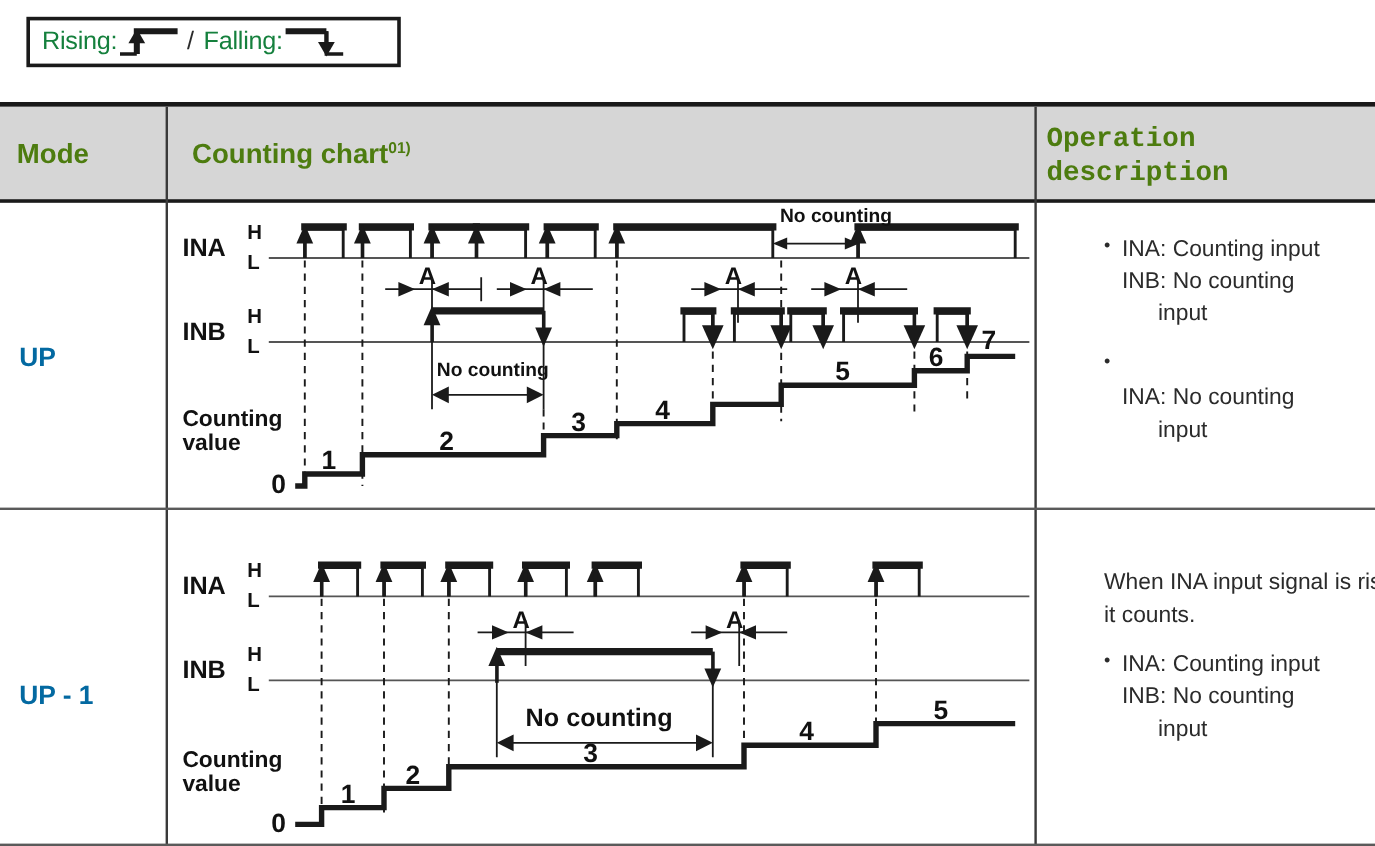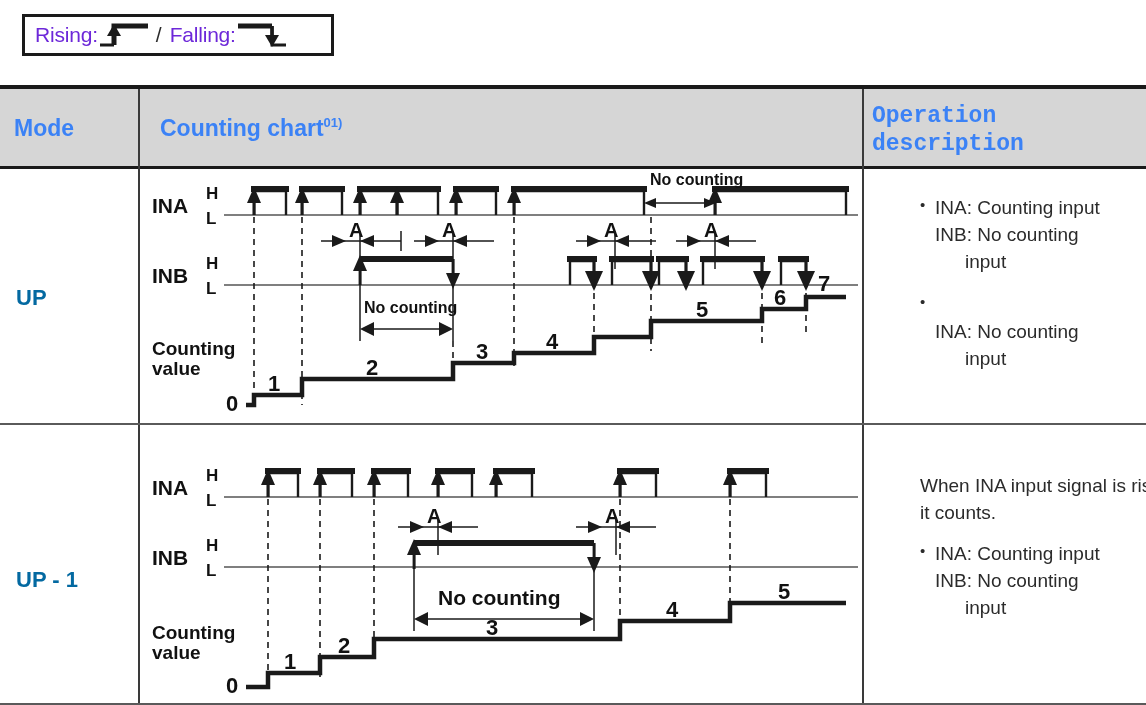--- a/index.html
+++ b/index.html
@@ -1,33 +1,33 @@
 <!DOCTYPE html>
 <html><head>
 <meta charset="utf-8">
 <style>
   html,body{margin:0;padding:0;background:#fff;}
   body{width:1146px;height:705px;font-family:"Liberation Sans",sans-serif;color:#1a1a1a;position:relative;overflow:hidden;}
 
   
   .legend-box{position:absolute;left:22px;top:14px;width:312px;height:42px;border:3px solid #1a1a1a;background:#fff;box-sizing:border-box;}
   .legend-inner{position:absolute;inset:0;display:flex;align-items:center;padding-left:10px;}
-  .legend-label{font-size:21px;font-weight:400;letter-spacing:-.2px;color:#6d28d9;}
+  .legend-label{font-size:21px;font-weight:400;letter-spacing:-.2px;color:#15803d;}
   .legend-sep{font-size:21px;margin:0 8px 0 6px;color:#2b2b2b;}
   .legend-glyph{width:52px;height:30px;position:relative;display:inline-block;}
 
   
   .table{position:absolute;left:0;top:85px;width:1146px;height:620px;}
   .t-top-rule{position:absolute;left:0;top:0;width:1146px;height:4px;background:#1a1a1a;}
   .t-head{position:absolute;left:0;top:4px;width:1146px;height:77px;background:#d6d6d6;}
   .t-head-rule{position:absolute;left:0;top:81px;width:1146px;height:3px;background:#1a1a1a;}
   .row-rule{position:absolute;left:0;width:1146px;height:2px;background:#5a5a5a;}
   .vline{position:absolute;width:2px;background:#3a3a3a;}
 
-  .hcell{position:absolute;font-weight:700;font-size:23px;color:#3b82f6;line-height:1.2;}
+  .hcell{position:absolute;font-weight:700;font-size:23px;color:#4d7c0f;line-height:1.2;}
   .hcell.mode{left:14px;top:30px;}
   .hcell.chart{left:160px;top:30px;}
   .hcell.oper{left:872px;top:18px;font-family:Liberation Mono, monospace;}
   .sup{font-size:13px;vertical-align:super;font-weight:700;}
 
   .mode-label{position:absolute;left:16px;font-weight:700;font-size:22px;color:#0369a1;}
 
   
   .op{position:absolute;left:920px;width:268px;font-size:19px;line-height:1.42;color:#2b2b2b;}
   .op p{margin:0 0 14px 0;}

